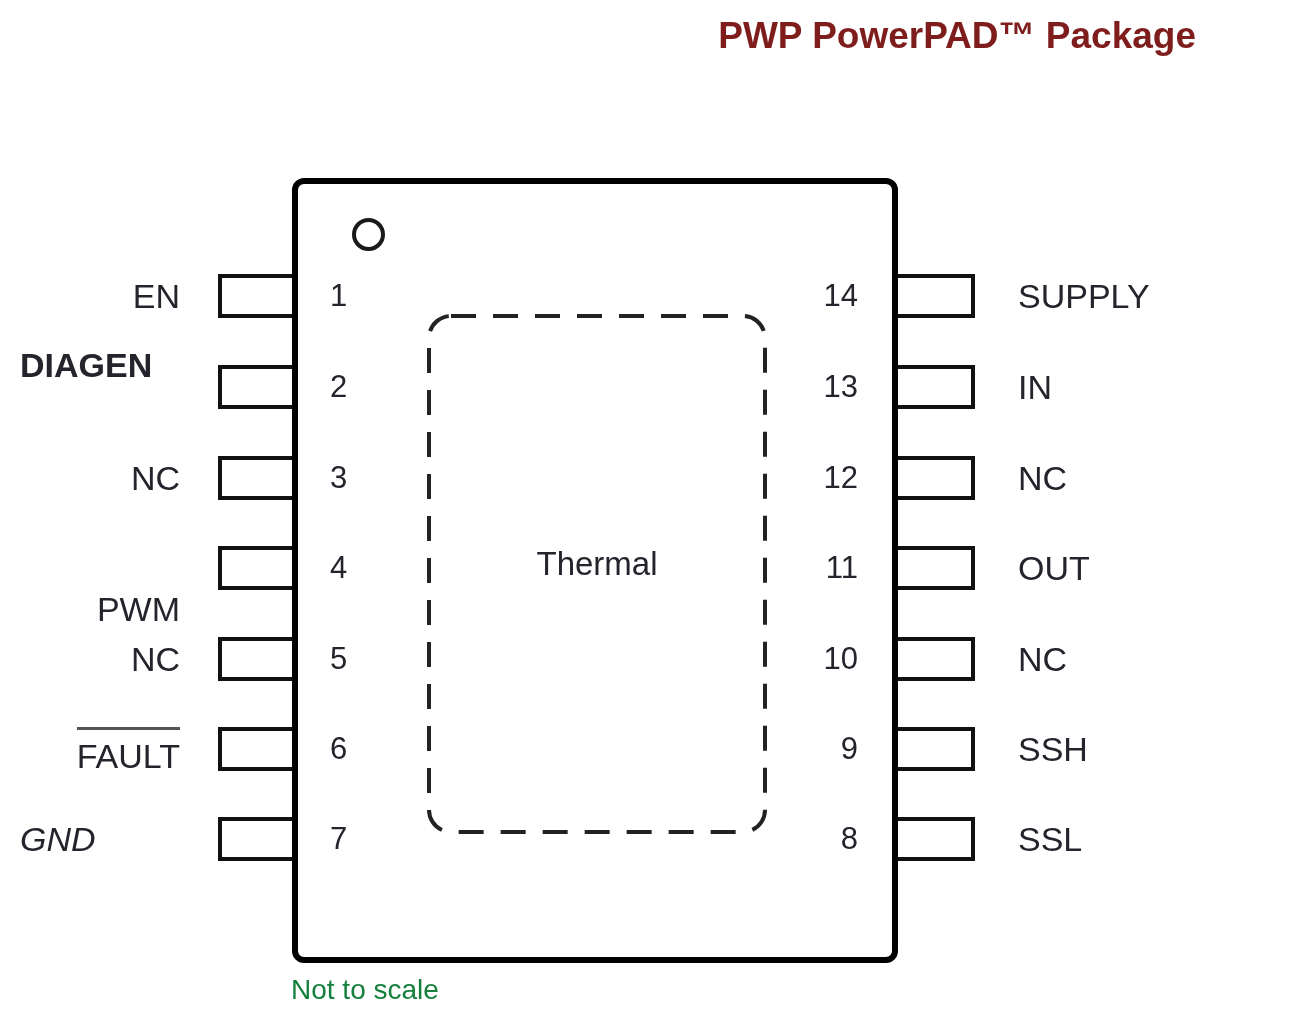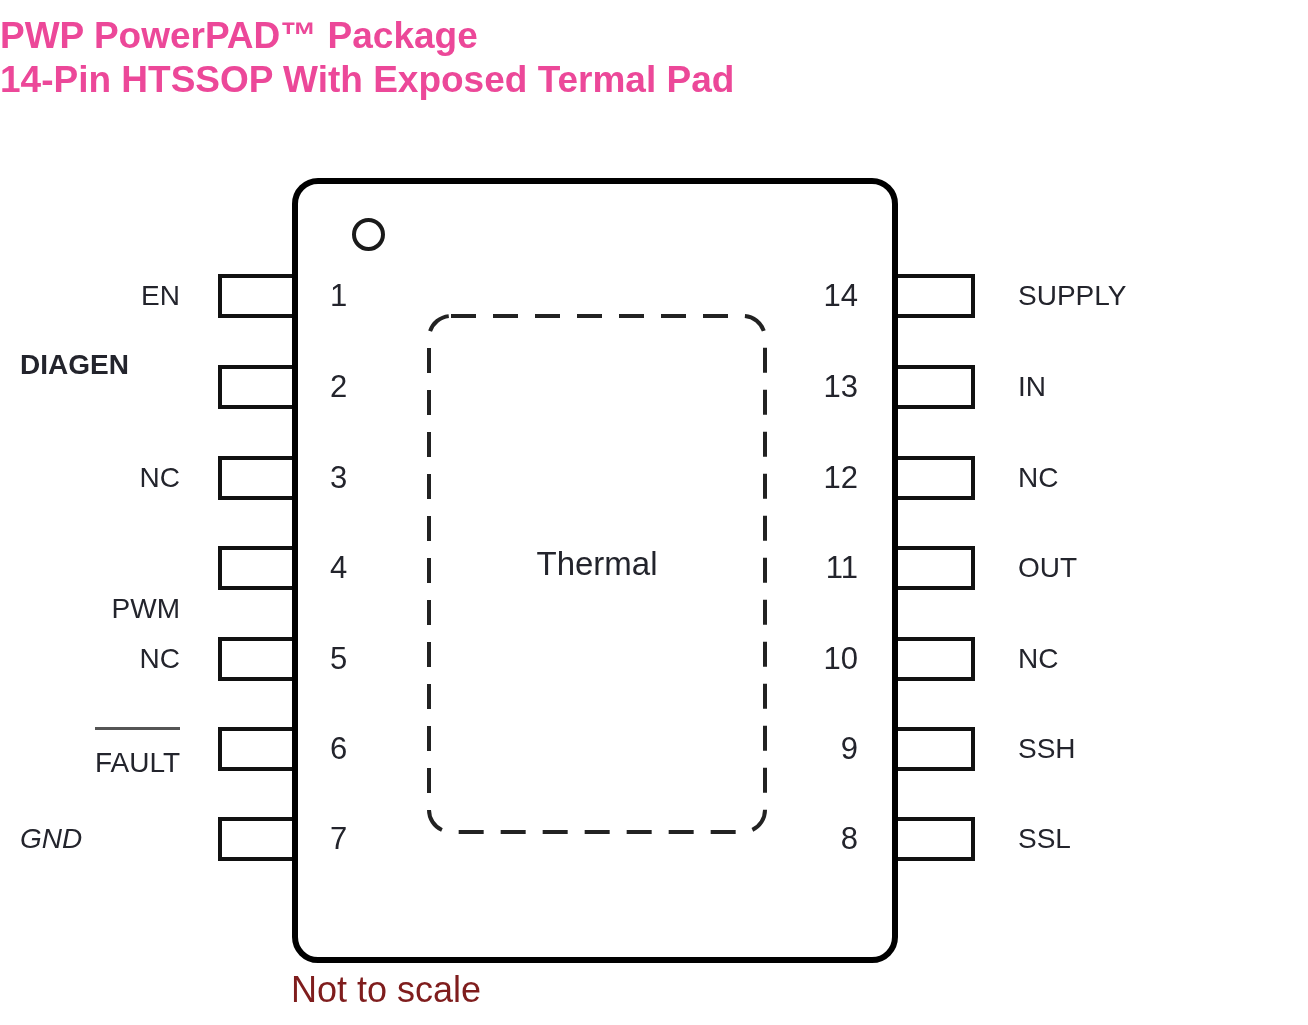--- a/index.html
+++ b/index.html
@@ -13,31 +13,31 @@
     position:relative;
     width:1308px;height:1025px;
     background:var(--bg);
     font-family:"Liberation Sans", sans-serif;
     color:var(--text);
     overflow:hidden;
   }
   
   .title-block{
     position:absolute;left:0;top:14px;width:1196px;
-    text-align:left;
+    text-align:right;
     font-weight:bold;font-size:37px;line-height:44px;
-    color:#ec4899;
+    color:#7f1d1d;
   }
   
   .chip-body{
     position:absolute;left:292px;top:178px;
     width:606px;height:785px;
     box-sizing:border-box;
     border:6px solid var(--outline);
-    border-radius:26px;
+    border-radius:12px;
     background:var(--bg);
     z-index:2;
   }
   .pin1-circle{
     position:absolute;left:54px;top:34px;
     width:33px;height:33px;
     box-sizing:border-box;
     border:4px solid #1a1a1a;
     border-radius:50%;
   }
@@ -59,45 +59,44 @@
     background:var(--bg);
     z-index:1;
   }
   .pin-number{
     position:absolute;
     font-size:31px;line-height:44px;
     z-index:3;
   }
   .pin-label{
     position:absolute;
-    font-size:28px;line-height:44px;
+    font-size:34px;line-height:44px;
     z-index:3;
     white-space:nowrap;
   }
   .pin-label .overline{
     display:inline-block;
     border-top:3px solid var(--overline);
-    padding-top:17px;
+    padding-top:7px;
     line-height:1.15;
   }
   
   .scale-note{
     position:absolute;left:291px;top:971px;
-    font-size:36px;line-height:38px;
-    color:#7f1d1d;
+    font-size:28px;line-height:38px;
+    color:#15803d;
   }
 </style>
 </head>
 <body>
 
 <div id="canvas">
 
   <div class="title-block">
     <div>PWP PowerPAD™ Package</div>
-    <div>14-Pin HTSSOP With Exposed Termal Pad</div>
   </div>
 
   <div id="pin-layer">
       <div class="pin-box" style="left: 218px; top: 274px;"></div>
       <div class="pin-number" style="left: 330px; top: 274px; text-align: left; width: 60px;">1</div>
       <div class="pin-label" style="left: 20px; top: 274px; width: 160px; text-align: right;"><span>EN</span></div>
       <div class="pin-box" style="left: 218px; top: 365px;"></div>
       <div class="pin-number" style="left: 330px; top: 365px; text-align: left; width: 60px;">2</div>
       <div class="pin-label" style="left: 20px; top: 343px; width: 160px; text-align: left; font-weight: bold;"><span>DIAGEN</span></div>
       <div class="pin-box" style="left: 218px; top: 456px;"></div>

